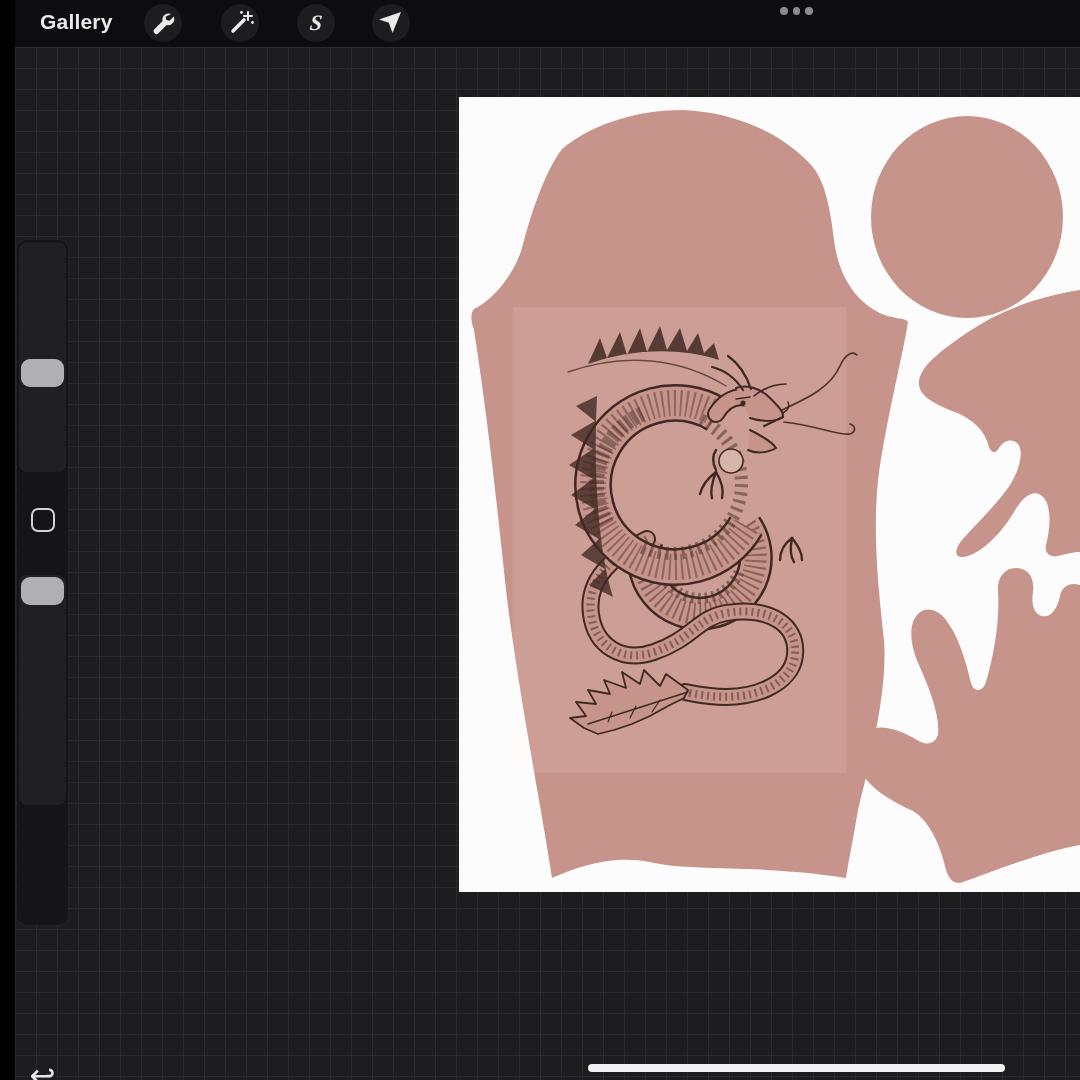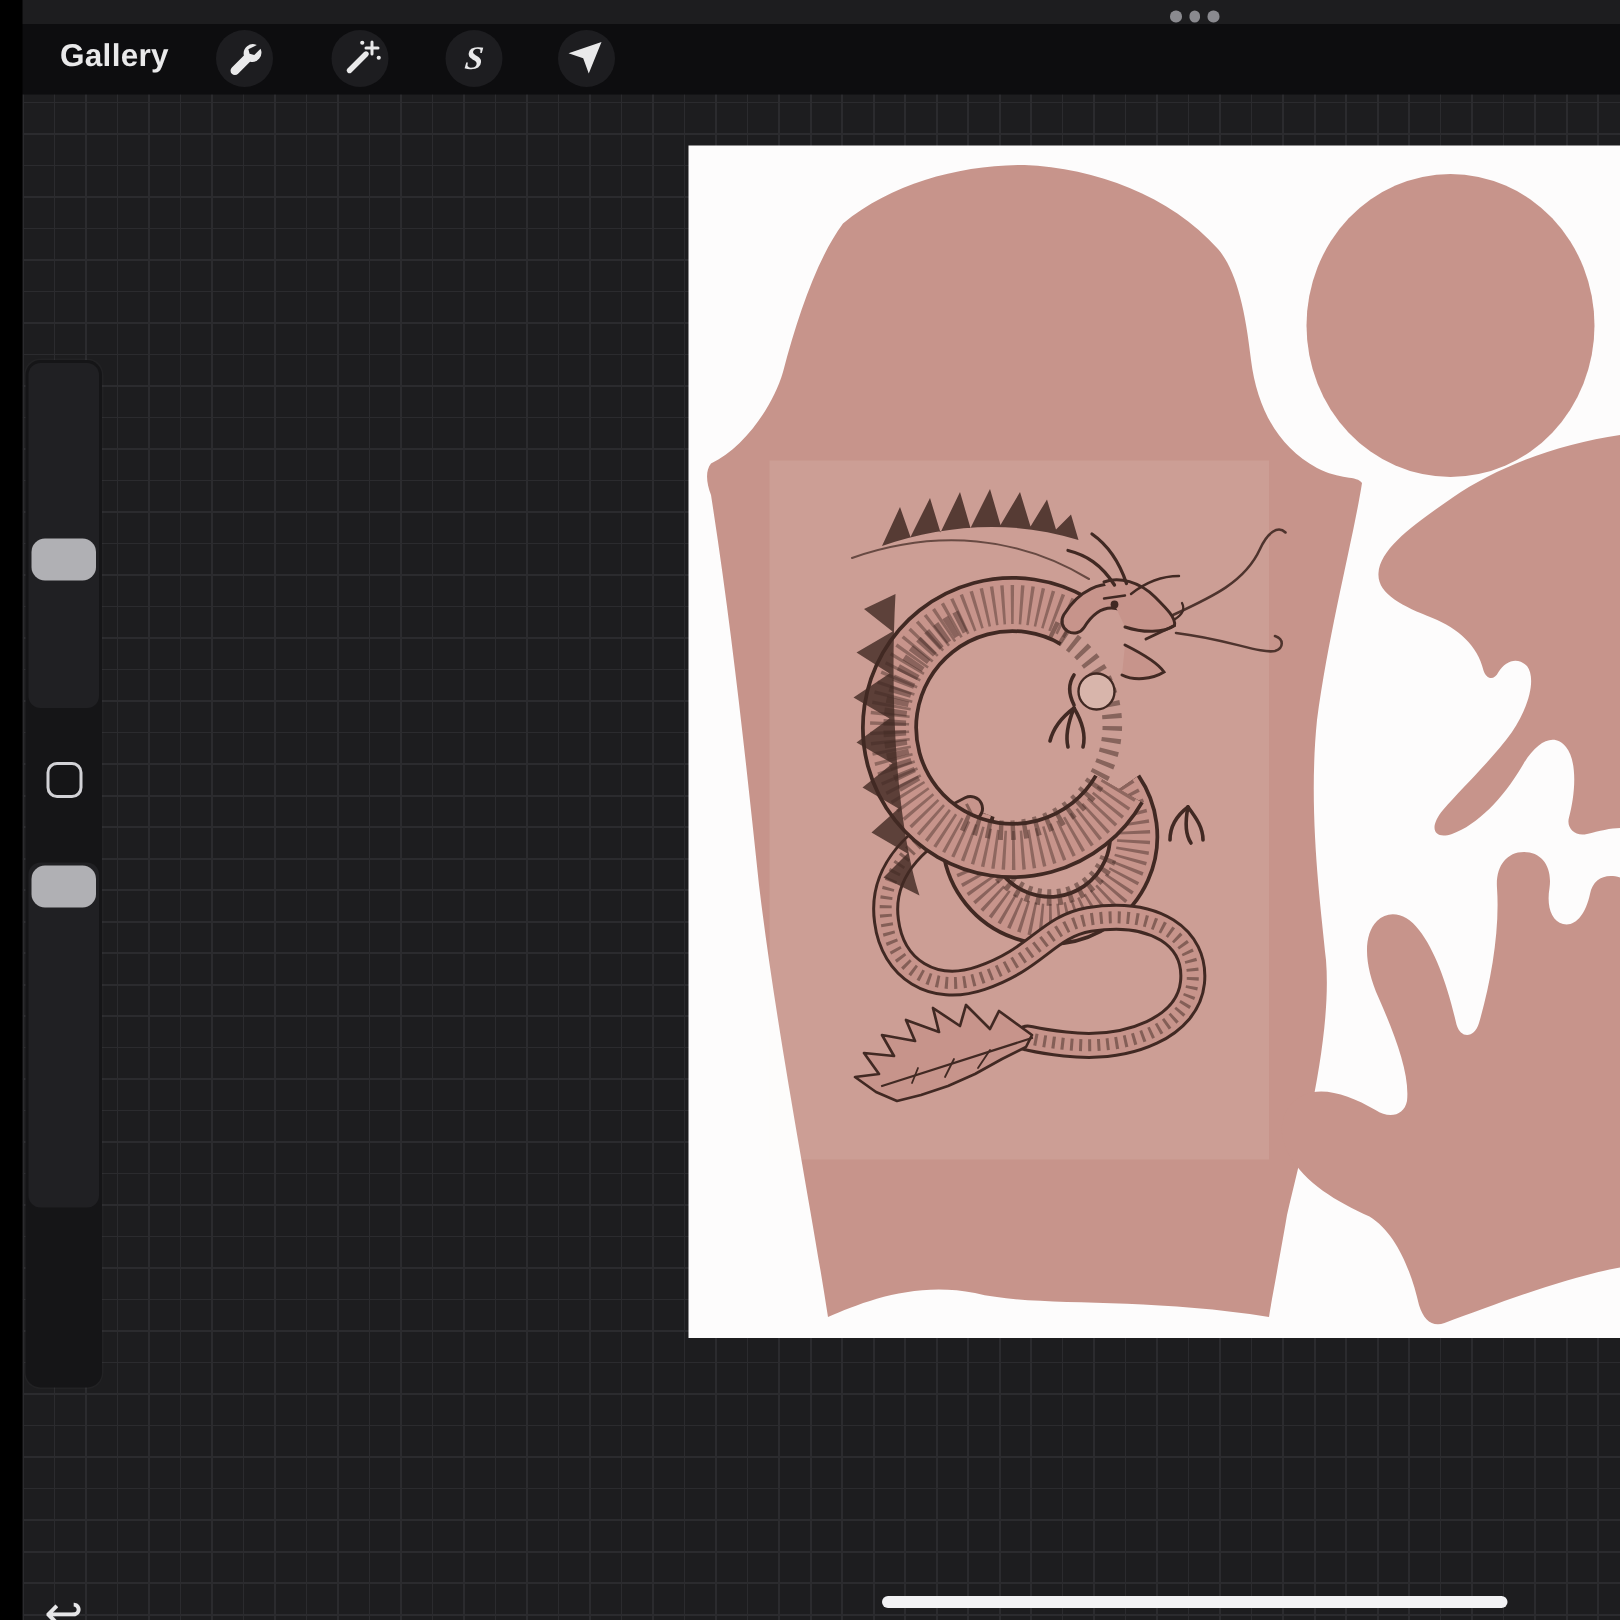--- a/index.html
+++ b/index.html
@@ -17,21 +17,21 @@
     repeating-linear-gradient(to right, var(--grid-line) 0 1px, transparent 1px 21px),
     repeating-linear-gradient(to bottom, var(--grid-line) 0 1px, transparent 1px 21px);}
   
   #canvas{position:absolute;left:459px;top:97px;width:621px;height:795px;
     background:var(--canvas-white);overflow:hidden;}
   #shapes{position:absolute;left:0;top:0;width:621px;height:795px;}
   #dragon-img-bounds{position:absolute;left:54px;top:210px;width:333px;height:466px;
     background:rgba(255,252,250,0.10);}
   #dragon{position:absolute;left:81px;top:203px;width:320px;height:440px;}
   
-  #toolbar{position:absolute;left:0;top:16px;width:1080px;height:47px;background:var(--toolbar-bg);}
+  #toolbar{position:absolute;left:0;top:0;width:1080px;height:47px;background:var(--toolbar-bg);}
   #gallery{position:absolute;left:40px;top:10px;font-size:21px;font-weight:600;
     color:var(--text);letter-spacing:.2px;cursor:default;}
   .toolbtn{position:absolute;top:4px;width:38px;height:38px;border-radius:50%;
     background:var(--icon-circle);display:flex;align-items:center;justify-content:center;}
   #btn-actions{left:144px;} #btn-adjust{left:221px;} #btn-select{left:297px;} #btn-transform{left:372px;}
   .s-glyph{color:var(--icon-glyph);font-size:22px;font-weight:700;font-style:italic;
     font-family:"Liberation Serif",serif;transform:skewX(-6deg);line-height:1;}
   
   #left-strip{position:absolute;left:0;top:0;width:15px;height:1080px;background:var(--left-strip);}
   

